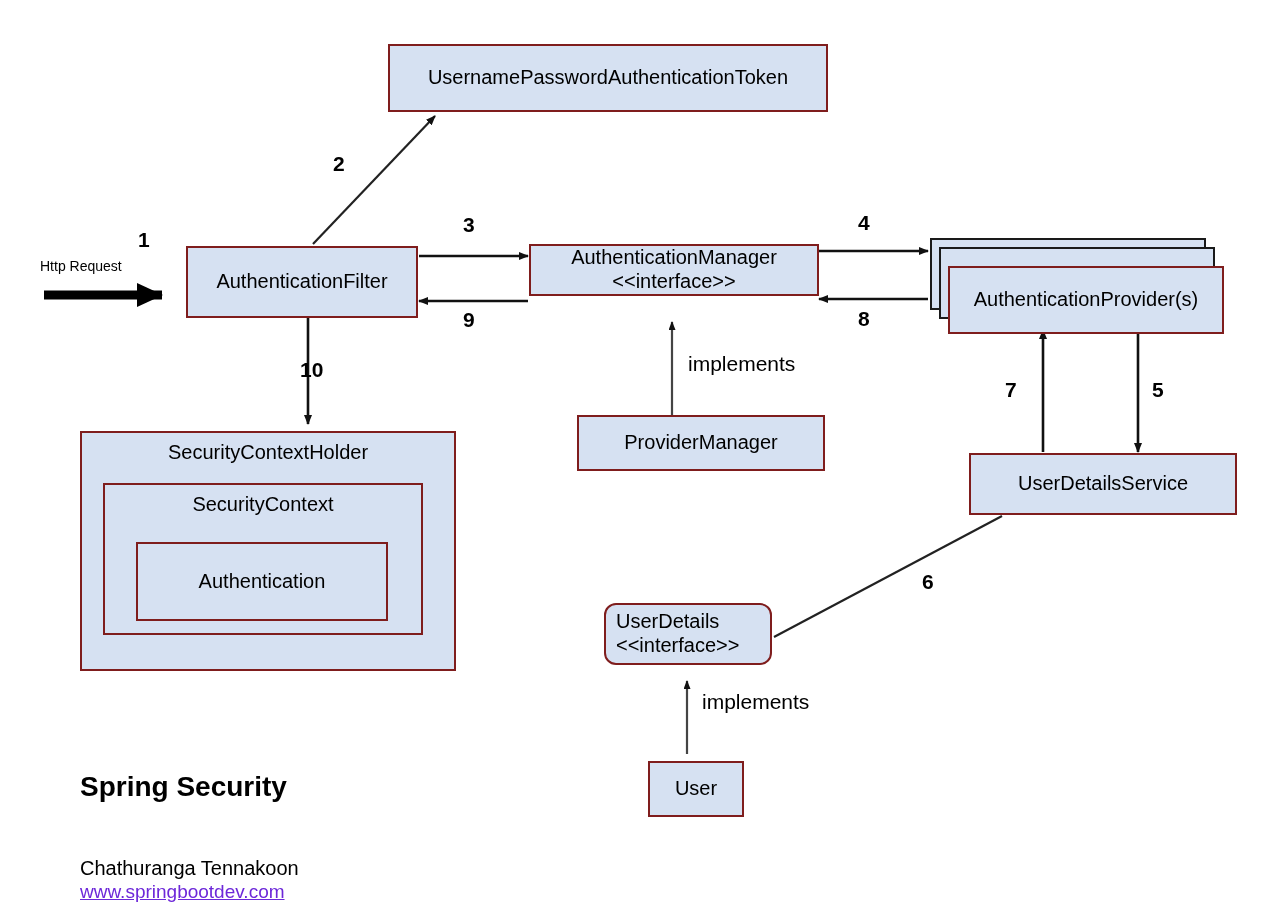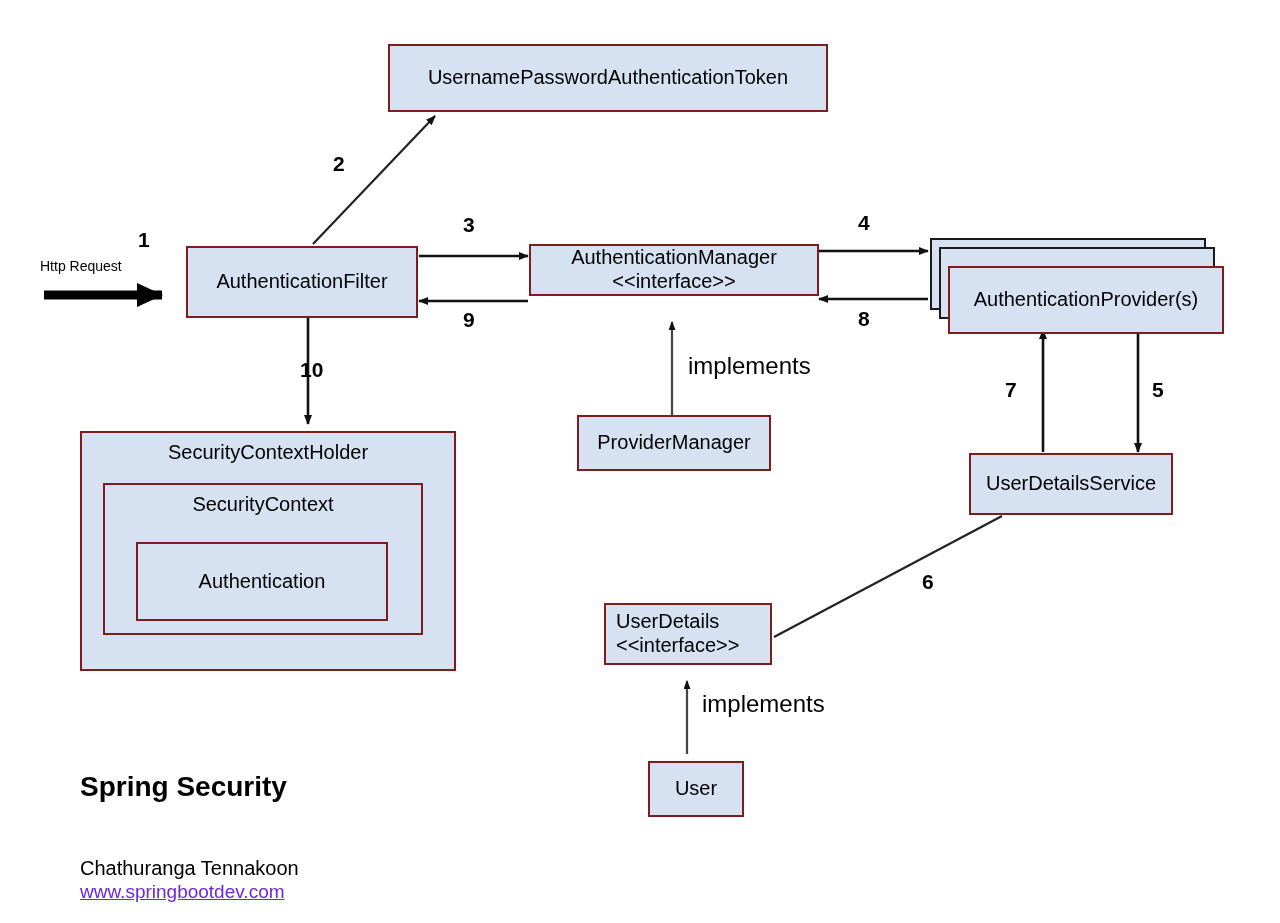--- a/index.html
+++ b/index.html
@@ -40,20 +40,21 @@
     line-height: 1.18;
     color: #000000;
     text-align: center;
     white-space: nowrap;
   }
   .node .line2 { display: block; }
   .node.left-text {
     align-items: flex-start;
     text-align: left;
     padding-left: 10px;
+    border-radius: 12px;
   }
   .node.top-text {
     justify-content: flex-start;
     padding-top: 8px;
   }
   
   .stack-shadow {
     position: absolute;
     box-sizing: border-box;
     background: #d6e1f2;
@@ -61,21 +62,21 @@
   }
   .label-num {
     position: absolute;
     font-size: 21px;
     font-weight: bold;
     color: #000000;
     white-space: nowrap;
   }
   .label-txt {
     position: absolute;
-    font-size: 24px;
+    font-size: 21px;
     color: #000000;
     white-space: nowrap;
   }
   .label-http {
     position: absolute;
     font-size: 14px;
     color: #000000;
     white-space: nowrap;
   }
   .title {
@@ -156,25 +157,25 @@
     <span>AuthenticationManager</span>
     <span class="line2">&lt;&lt;interface&gt;&gt;</span>
   </div>
 
   <div class="stack-shadow" style="left:930px; top:238px; width:276px; height:72px;"></div>
   <div class="stack-shadow" style="left:939px; top:247px; width:276px; height:72px;"></div>
   <div class="node" style="left:948px; top:256px; width:276px; height:68px;margin-top:10px;">
     <span>AuthenticationProvider(s)</span>
   </div>
 
-  <div class="node" style="left:577px; top:415px; width:194px; height:56px;">
+  <div class="node" style="left:577px; top:415px; width:248px; height:56px;">
     <span>ProviderManager</span>
   </div>
 
-  <div class="node" style="left:969px; top:453px; width:204px; height:62px;">
+  <div class="node" style="left:969px; top:453px; width:268px; height:62px;">
     <span>UserDetailsService</span>
   </div>
 
   <div class="node left-text" style="left:604px; top:603px; width:168px; height:62px;">
     <span>UserDetails</span>
     <span class="line2">&lt;&lt;interface&gt;&gt;</span>
   </div>
 
   <div class="node" style="left:648px; top:761px; width:96px; height:56px;">
     <span>User</span>

